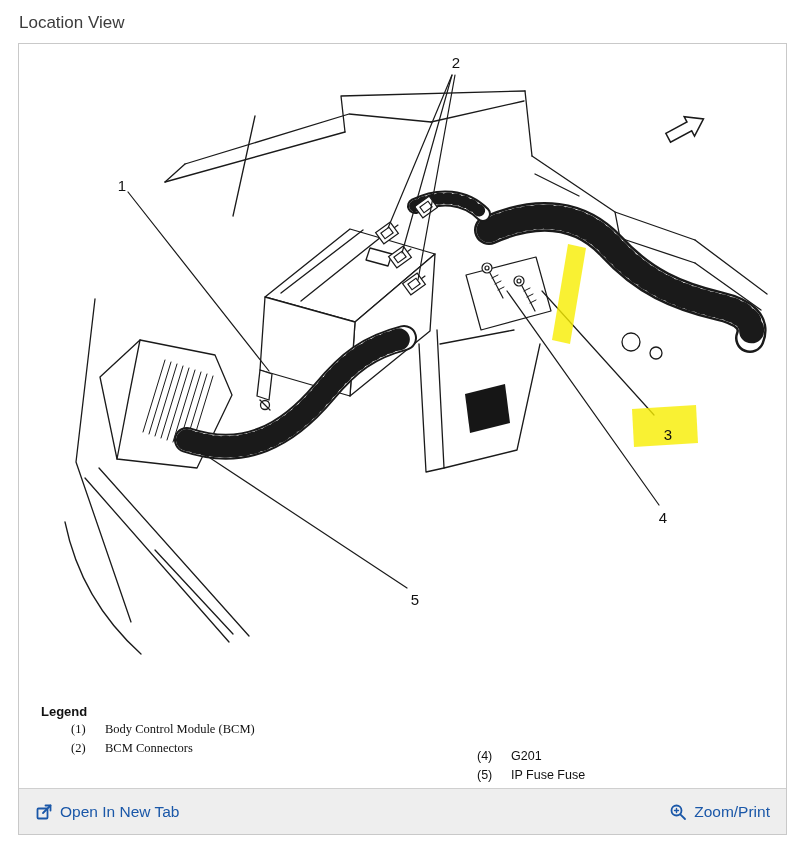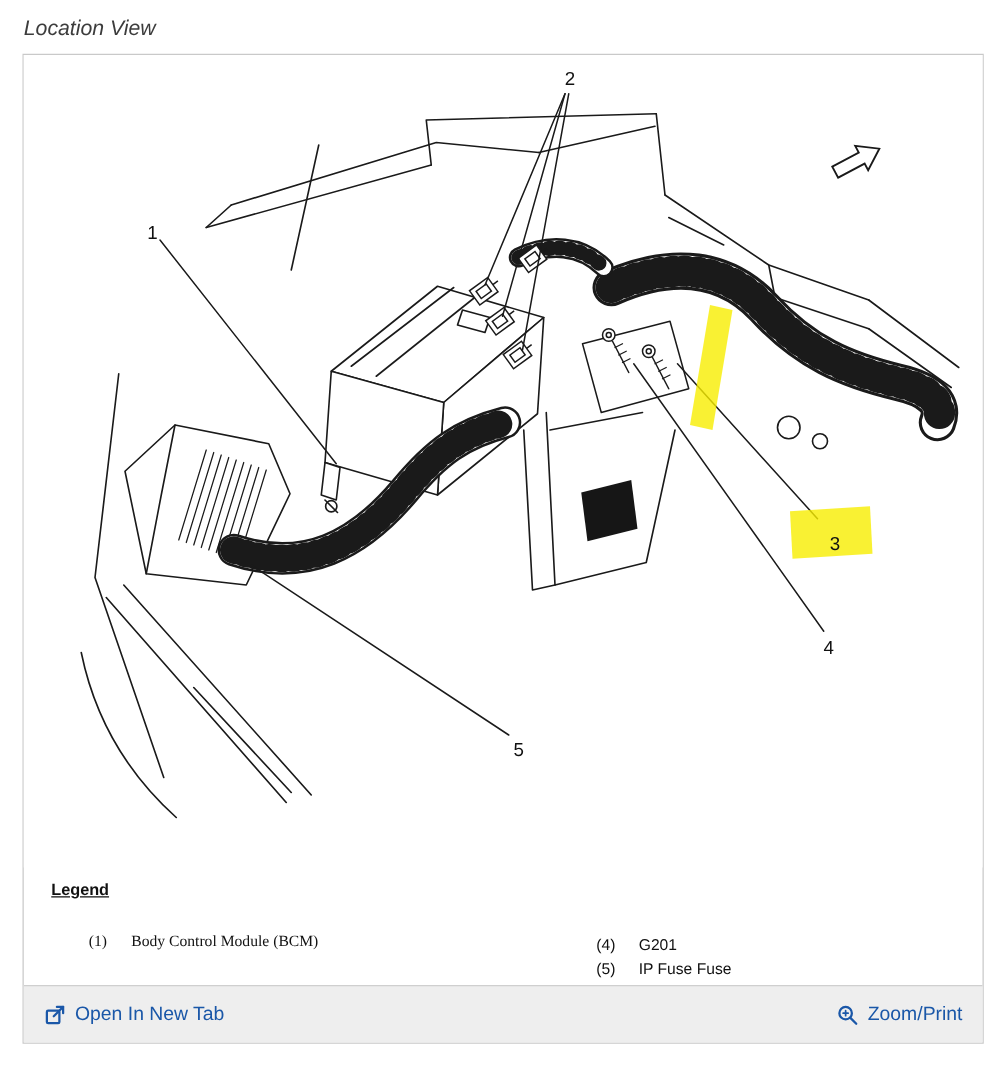--- a/index.html
+++ b/index.html
@@ -1,25 +1,25 @@
 <!DOCTYPE html>
 <html><head>
 <meta charset="utf-8">
 <style>
   * { margin:0; padding:0; box-sizing:border-box; }
   html,body { width:805px; height:853px; background:#ffffff; overflow:hidden;
               font-family:"Liberation Sans", sans-serif; }
-  .page-title { color:#3c3c3c; font-size:17px; padding:13px 0 10px 19px;font-style:italic; }
+  .page-title { color:#3c3c3c; font-size:17px; padding:13px 0 10px 19px; }
   .panel { margin-left:18px; width:769px; height:792px;
            border:1px solid #c9c9c9; background:#ffffff; position:relative; }
   .diagram-wrap { width:767px; height:650px; position:relative; background:#fff; }
   .diagram-wrap svg { display:block; }
 
   .legend { position:relative; height:94px; font-size:12.5px; color:#111; }
-  .legend-title { font-weight:bold; font-size:13px; margin:10px 0 25px 22px;text-decoration:underline; }
+  .legend-title { font-weight:bold; font-size:13px; margin:10px 0 1px 22px; }
   .legend-col1 { margin-left:52px;font-family:Liberation Serif, serif; }
   .legend-col2 { position:absolute; left:458px; top:43px; }
   .legend-item { line-height:19px; white-space:nowrap; }
   .legend-item .num { display:inline-block; width:34px; }
 
   .footer { position:absolute; left:0; bottom:0; width:100%; height:46px;
             background:#eeeeee; border-top:1px solid #cfcfcf;
             display:flex; align-items:center; justify-content:space-between;
             padding:0 16px; }
   .footer a { color:#1a57a8; font-size:15.5px; text-decoration:none;
@@ -165,20 +165,23 @@
       </g>
     </svg>
   </div>
 
   <div class="legend">
     <div class="legend-title">Legend</div>
     <div class="legend-col1">
       <div class="legend-item">
         <span class="num">(1)</span><span>Body Control Module (BCM)</span>
       </div>
+      <div class="legend-item">
+        <span class="num">(2)</span><span>BCM Connectors</span>
+      </div>
     </div>
     <div class="legend-col2">
       <div class="legend-item">
         <span class="num">(4)</span><span>G201</span>
       </div>
       <div class="legend-item">
         <span class="num">(5)</span><span>IP Fuse Fuse</span>
       </div>
     </div>
   </div>

